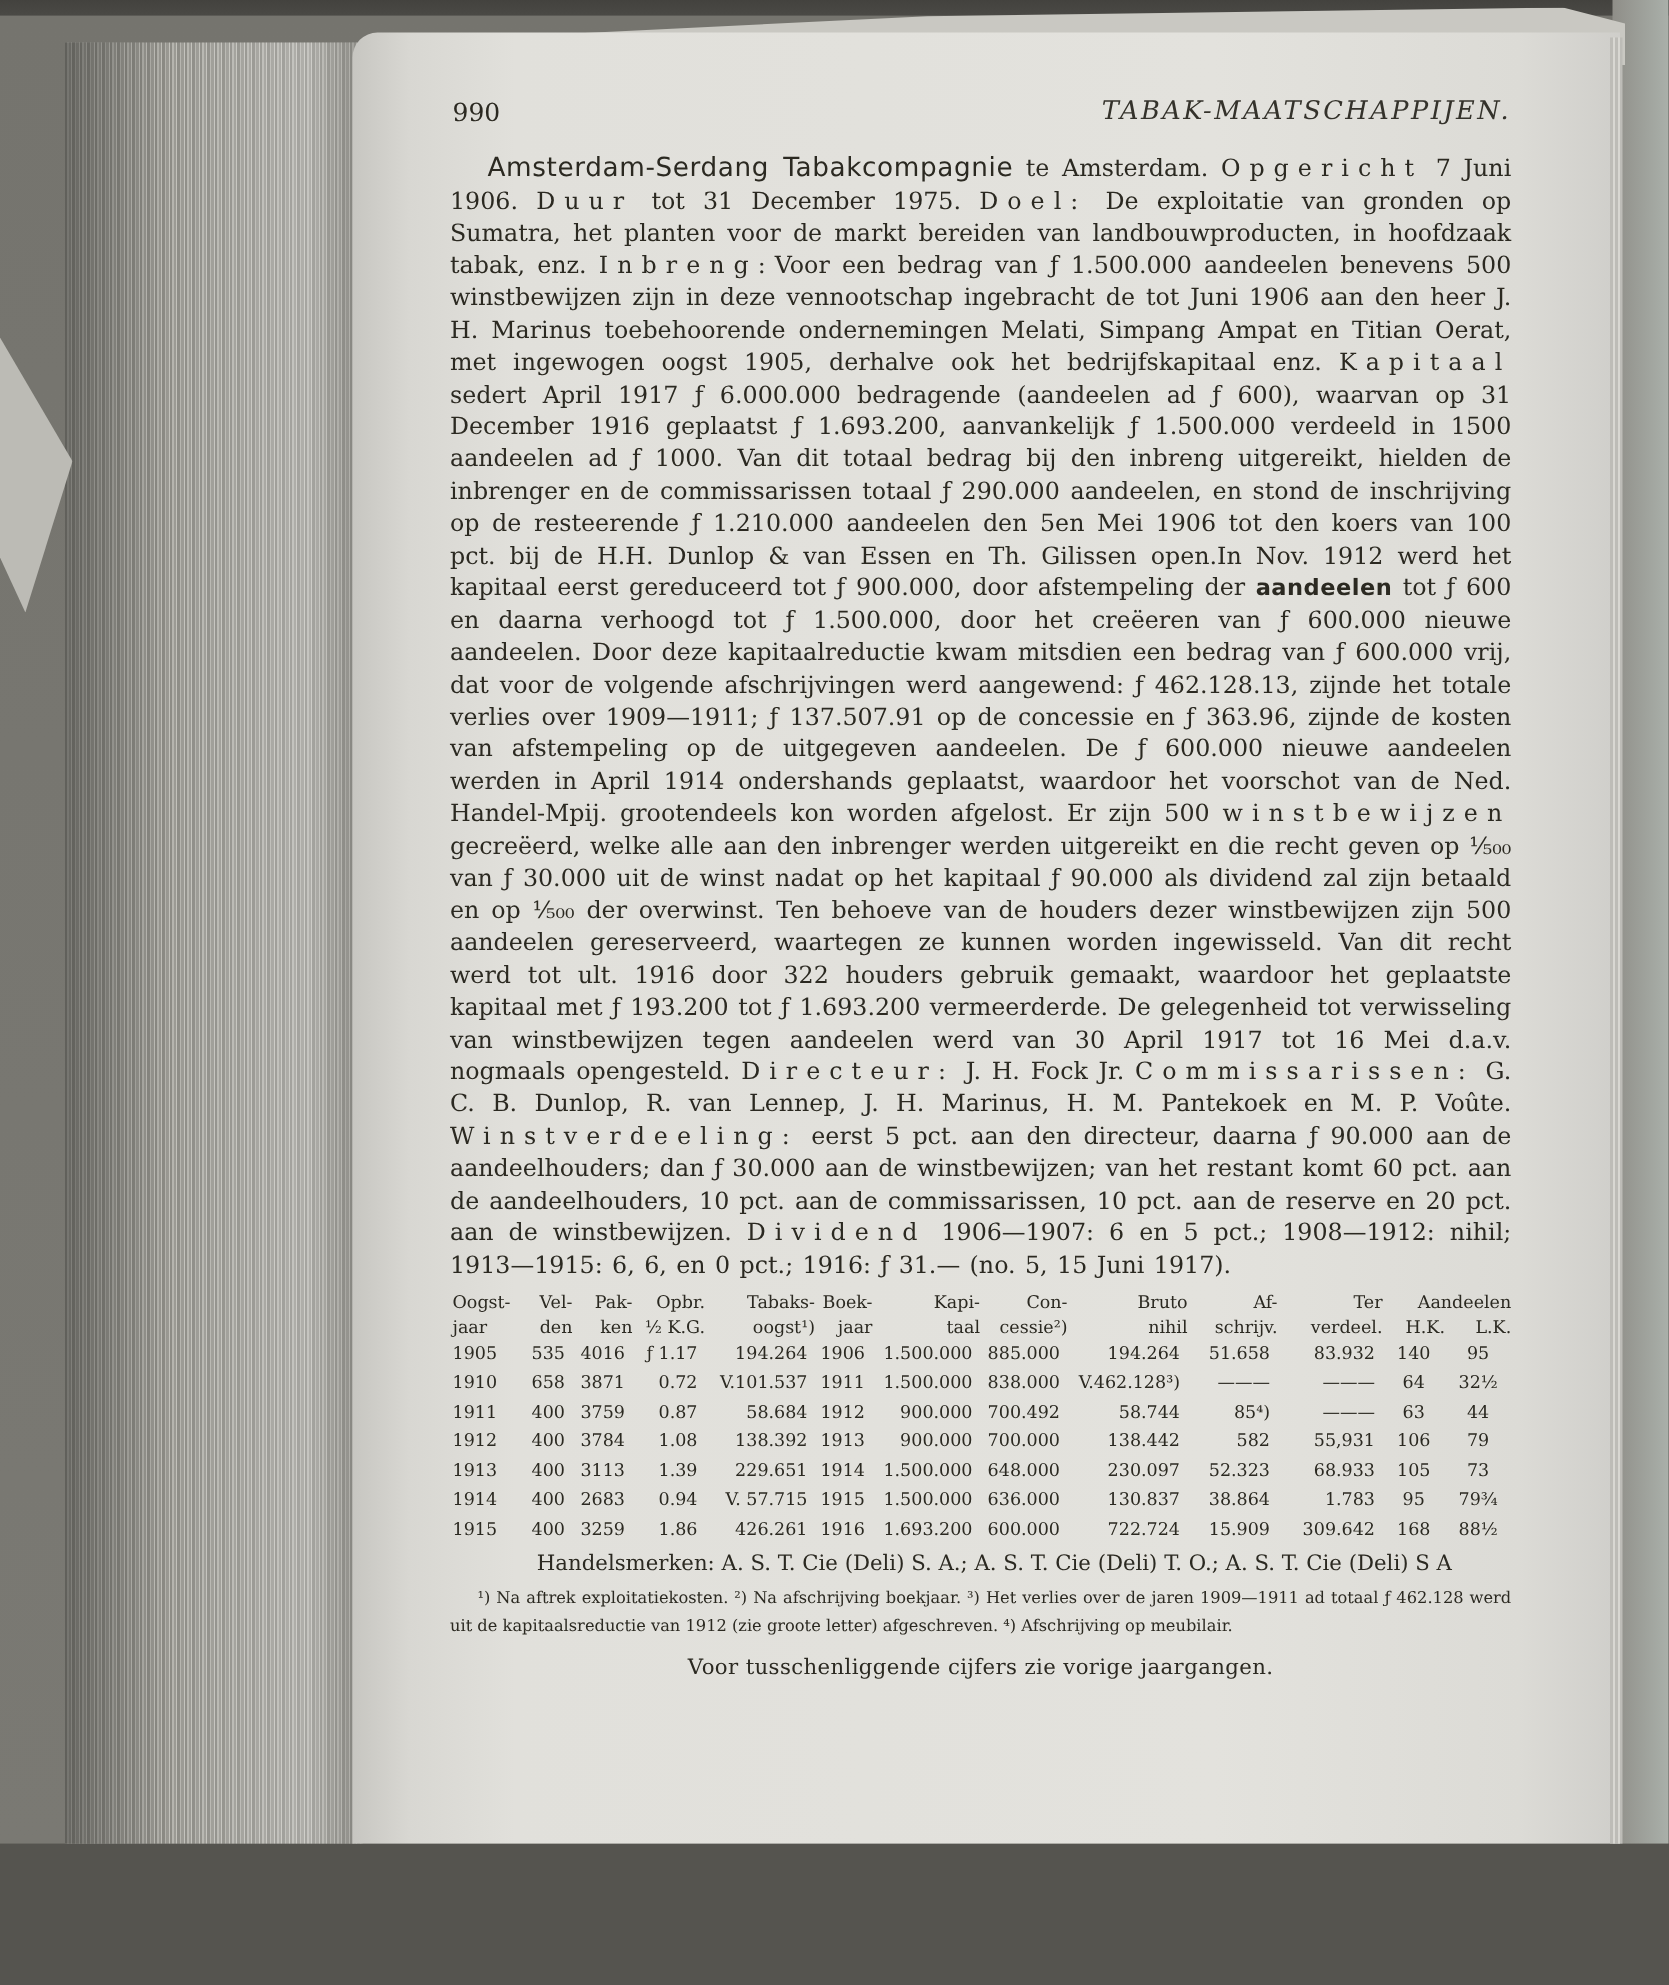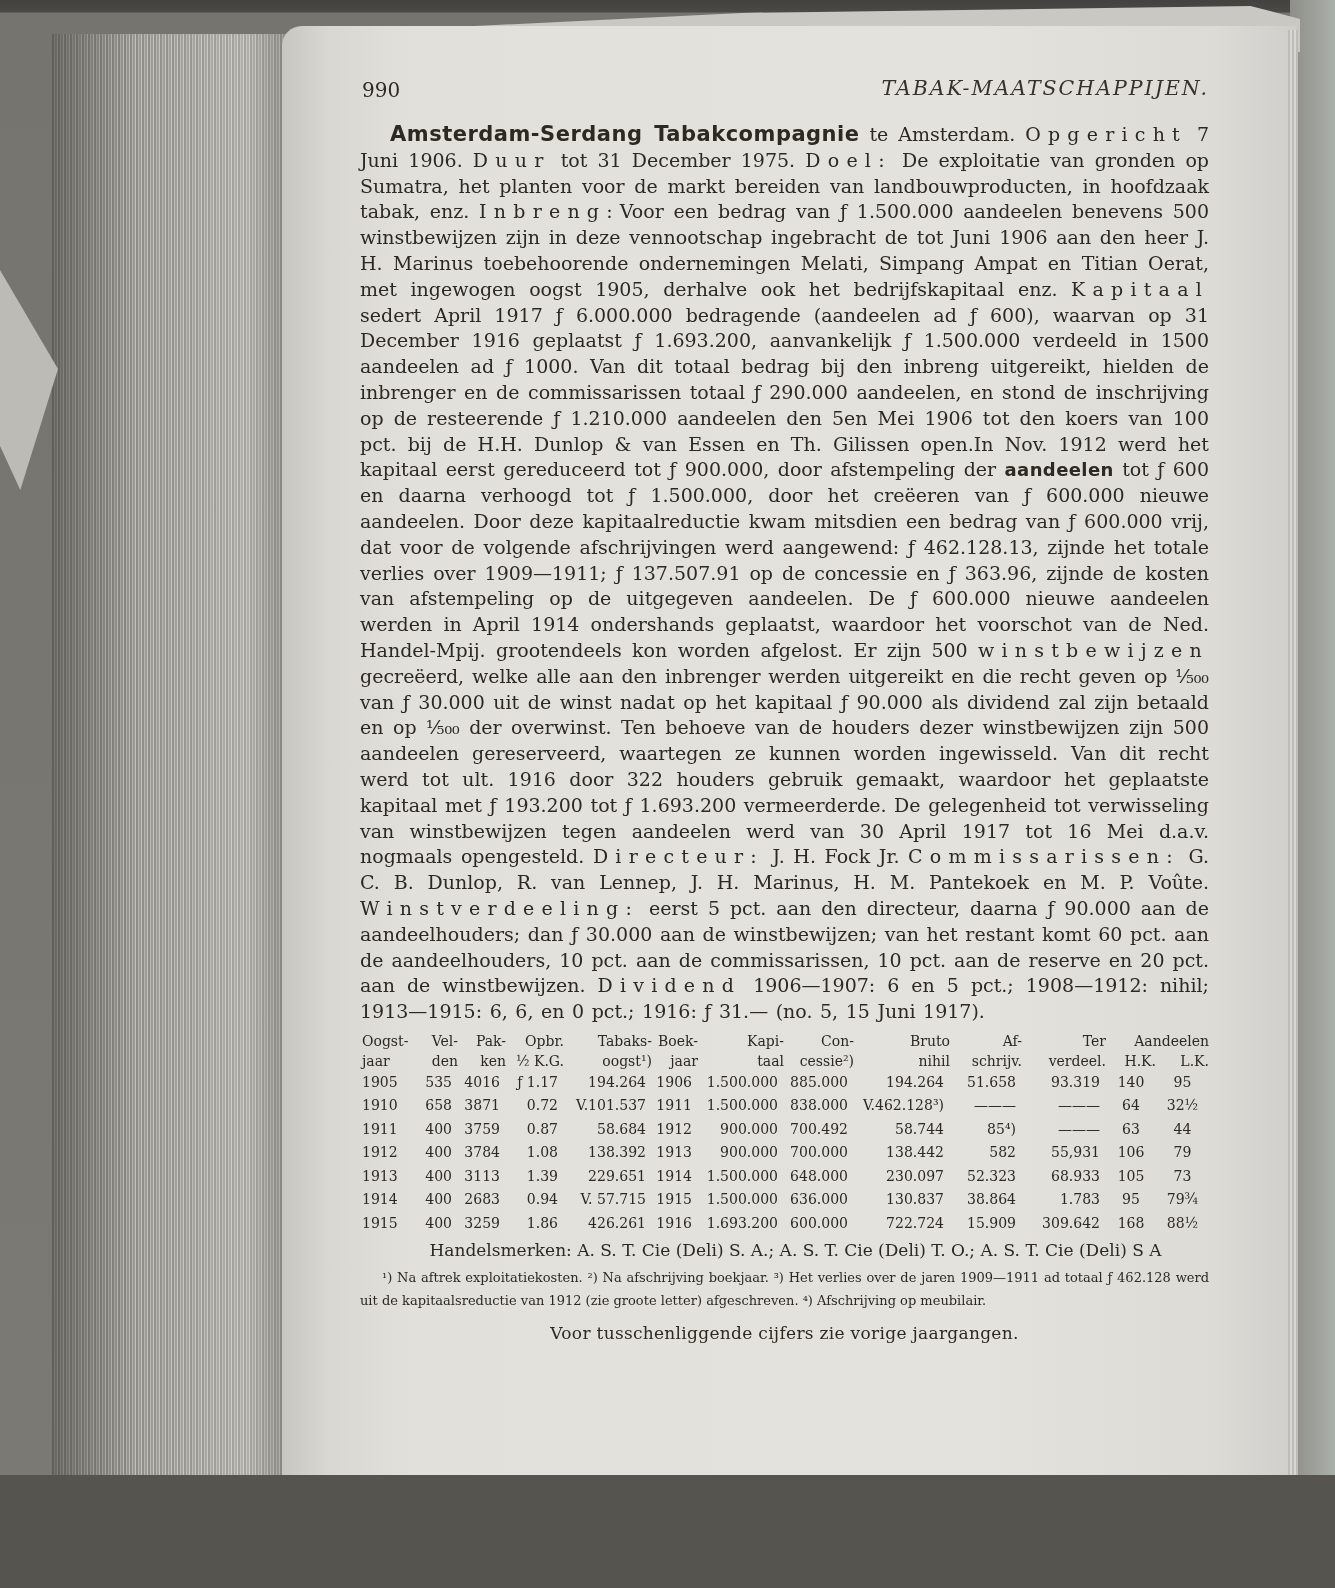--- a/index.html
+++ b/index.html
@@ -25,21 +25,21 @@
   .dark-corner{position:absolute;left:0;top:1528px;width:560px;height:60px;background:#1b1a17;
          clip-path:polygon(0 18%,100% 86%,100% 100%,0 100%);}
   
   .content{position:absolute;left:360px;top:76px;width:849px;color:#2b2921;z-index:5;}
   .pagehead{position:relative;height:30px;}
   .pno{position:absolute;left:2px;top:2px;font-size:20px;}
   .rhead{position:absolute;left:0;right:0;top:0;text-align:right;font-style:italic;
          letter-spacing:2px;font-size:20.5px;color:#34322b;}
   .body{margin:16px 0 0 0;text-align:justify;text-indent:30px;font-size:19px;
         line-height:25.8px;word-spacing:1.5px;}
-  .ttl{font-family:"DejaVu Sans",sans-serif;font-weight:bold;font-size:21px;letter-spacing:.5px;}
+  .ttl{font-family:"DejaVu Sans",sans-serif;font-weight:normal;font-size:21px;letter-spacing:.5px;}
   .bd{font-family:"DejaVu Sans",sans-serif;font-weight:bold;font-size:18px;letter-spacing:.4px;}
   .sp{letter-spacing:.38em;}
   .fin{margin-top:6px;display:grid;font-size:14px;line-height:23px;
        grid-template-columns:54px 44px 48px 58px 88px 46px 86px 70px 96px 72px 84px 50px 53px;}
   .fin .th{text-align:right;line-height:20px;white-space:nowrap;}
   .fin .td{text-align:right;line-height:23.5px;white-space:nowrap;padding-right:6px;}
   .fin .l{text-align:left;padding-left:2px;padding-right:0;}
   .fin .c{text-align:center;padding-right:0;}
   .tm{margin:4px 0 0 0;text-indent:22px;font-size:17px;line-height:22px;text-align:center;}
   .fnotes{margin:6px 0 0 0;text-indent:22px;text-align:justify;font-size:13px;line-height:22.5px;}
@@ -95,21 +95,21 @@
         <div class="td l">1905</div>
         <div class="td">535</div>
         <div class="td">4016</div>
         <div class="td">ƒ 1.17</div>
         <div class="td">194.264</div>
         <div class="td">1906</div>
         <div class="td">1.500.000</div>
         <div class="td">885.000</div>
         <div class="td">194.264</div>
         <div class="td">51.658</div>
-        <div class="td">93.319</div>
+        <div class="td">83.932</div>
         <div class="td c">140</div>
         <div class="td c">95</div>
         <div class="td l">1910</div>
         <div class="td">658</div>
         <div class="td">3871</div>
         <div class="td">0.72</div>
         <div class="td">V.101.537</div>
         <div class="td">1911</div>
         <div class="td">1.500.000</div>
         <div class="td">838.000</div>

